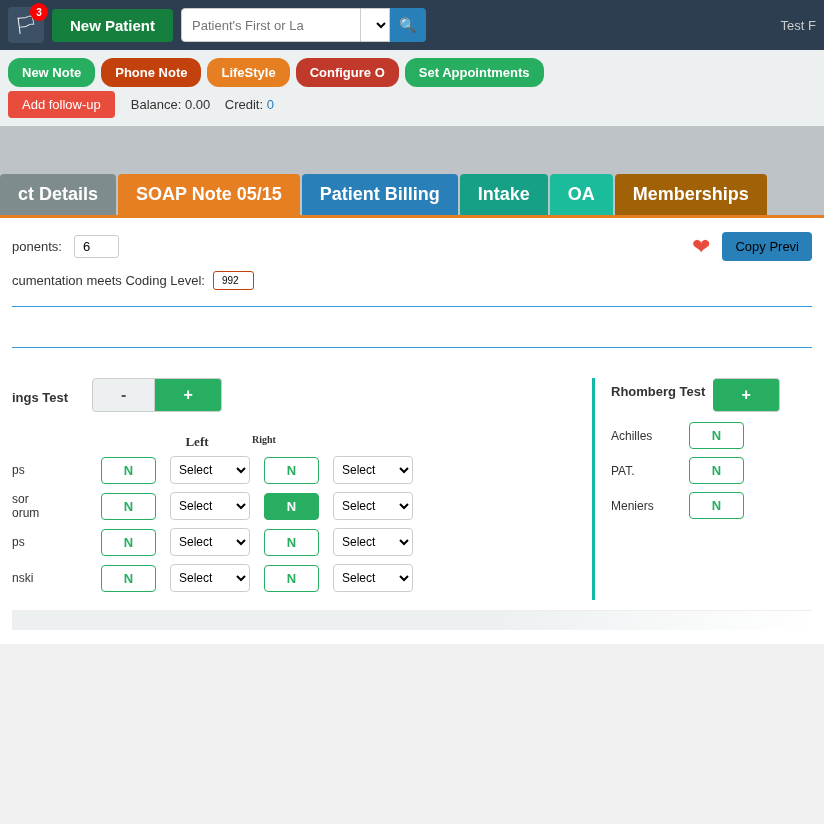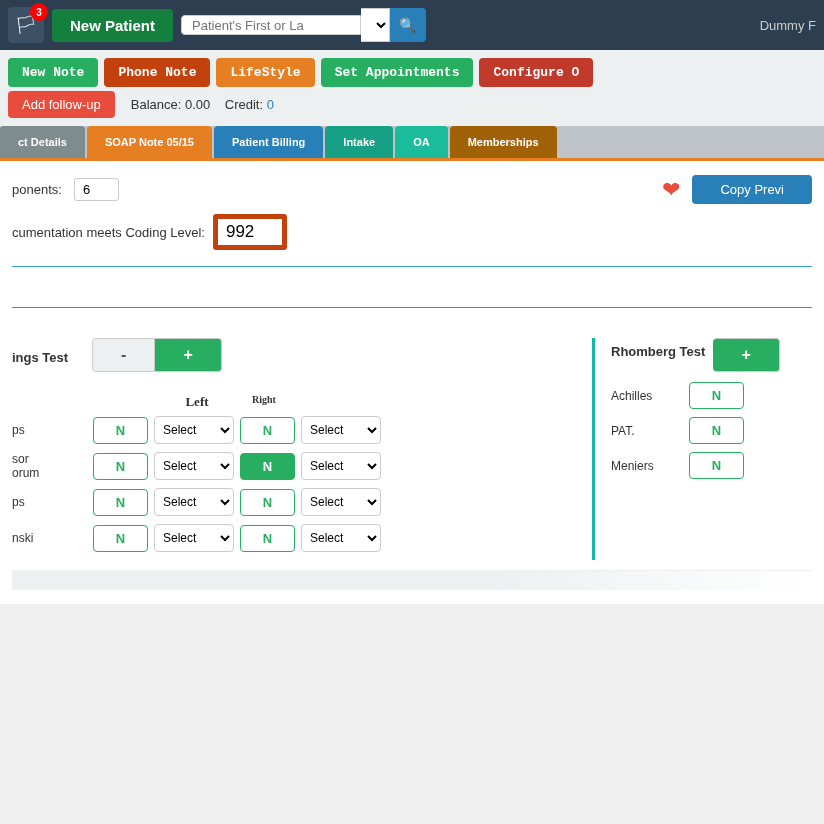--- a/index.html
+++ b/index.html
@@ -50,21 +50,21 @@
       display: flex;
       align-items: center;
       gap: 0;
     }
     .search-input {
       padding: 6px 10px;
       border: 1px solid #ccc;
       border-radius: 4px 0 0 4px;
       font-size: 13px;
       width: 180px;
-      height: 20px;
+      height: 34px;
     }
     .search-dropdown {
       border: 1px solid #ccc;
       border-left: none;
       height: 34px;
       background: white;
       padding: 0 4px;
       cursor: pointer;
     }
     .search-btn {
@@ -87,26 +87,25 @@
     .action-bar {
       background: #ecf0f1;
       padding: 8px 8px 0 8px;
       display: flex;
       gap: 6px;
       flex-wrap: wrap;
     }
     .action-btn {
       padding: 7px 14px;
       border: none;
-      border-radius: 4px;
-      color: white;
-      font-size: 13px;
-      font-weight: bold;
-      cursor: pointer;
-      font-family: Liberation Mono, monospace;
+      border-radius: 12px;
+      color: white;
+      font-size: 13px;
+      font-weight: bold;
+      cursor: pointer;
     }
     .btn-green { background: #27ae60; }
     .btn-blue { background: #c2410c; }
     .btn-orange { background: #e67e22; }
     .btn-dark-green { background: #27ae60; }
     .btn-red-dark { background: #c0392b; }
 
     
     .info-bar {
       background: #ecf0f1;
@@ -131,24 +130,25 @@
     
     .tabs-bar {
       display: flex;
       gap: 2px;
       background: #bdc3c7;
       padding: 0 0;
     }
     .tab {
       padding: 10px 18px;
       color: white;
-      font-size: 11px;
+      font-size: 18px;
       font-weight: bold;
       cursor: pointer;
       border-radius: 4px 4px 0 0;
+      margin-top: 48px;
     }
     .tab-gray { background: #7f8c8d; }
     .tab-orange { background: #e67e22; }
     .tab-blue { background: #2980b9; }
     .tab-teal { background: #16a085; }
     .tab-cyan { background: #1abc9c; }
     .tab-dark-blue { background: #a16207; }
 
     
     .main-content {
@@ -172,42 +172,42 @@
       width: 45px;
       font-size: 13px;
     }
     .heart-icon {
       color: #e74c3c;
       font-size: 22px;
       margin-left: auto;
     }
     .copy-prev-btn {
       background: #2980b9;
-      color: #ffffff;
-      border: none;
-      border-radius: 4px;
-      padding: 7px 28px;
+      color: #000000;
+      border: none;
+      border-radius: 4px;
+      padding: 7px 13px;
       font-size: 13px;
       cursor: pointer;
     }
 
     
     .doc-row {
       display: flex;
       align-items: center;
       gap: 8px;
       margin-bottom: 16px;
     }
     .doc-label { font-size: 13px; color: #333; }
     .doc-input {
-      border: 5px solid #c2410c;
+      border: 1px solid #c2410c;
       border-radius: 3px;
       padding: 3px 8px;
-      width: 74px;
-      font-size: 17px;
+      width: 41px;
+      font-size: 10px;
     }
 
     
     .divider {
       border: none;
       border-top: 1px solid #3498db;
       margin: 10px 0;
     }
     .divider2 {
       border: none;
@@ -283,21 +283,21 @@
       font-size: 10px;
       font-weight: bold;
       color: #333;
       width: 100px;
     }
 
     
     .test-row {
       display: flex;
       align-items: center;
-      gap: 6px;
+      gap: 14px;
       margin-bottom: 8px;
     }
     .test-row-label {
       font-size: 12px;
       color: #333;
       width: 75px;
       flex-shrink: 0;
     }
     .n-btn {
       background: white;
@@ -355,29 +355,29 @@
     <span class="badge">3</span>
   </button>
   <button class="new-patient-btn">New Patient</button>
   <div class="search-container">
     <input class="search-input" type="text" placeholder="Patient's First or La" style="">
     <select class="search-dropdown">
       <option></option>
     </select>
     <button class="search-btn">🔍</button>
   </div>
-  <span class="user-label">Dummy F</span>
+  <span class="user-label">Test F</span>
 </div>
 
 <div class="action-bar">
   <button class="action-btn btn-green">New Note</button>
   <button class="action-btn btn-blue">Phone Note</button>
   <button class="action-btn btn-orange">LifeStyle</button>
+  <button class="action-btn btn-red-dark">Configure O</button>
   <button class="action-btn btn-dark-green">Set Appointments</button>
-  <button class="action-btn btn-red-dark">Configure O</button>
 </div>
 <div class="info-bar">
   <button class="follow-up-btn">Add follow-up</button>
   <span class="balance">
     <span>Balance:</span>
     <span>0.00</span>
     &nbsp;&nbsp;
     <span>Credit:</span>
     <span class="credit">0</span>
   </span>

